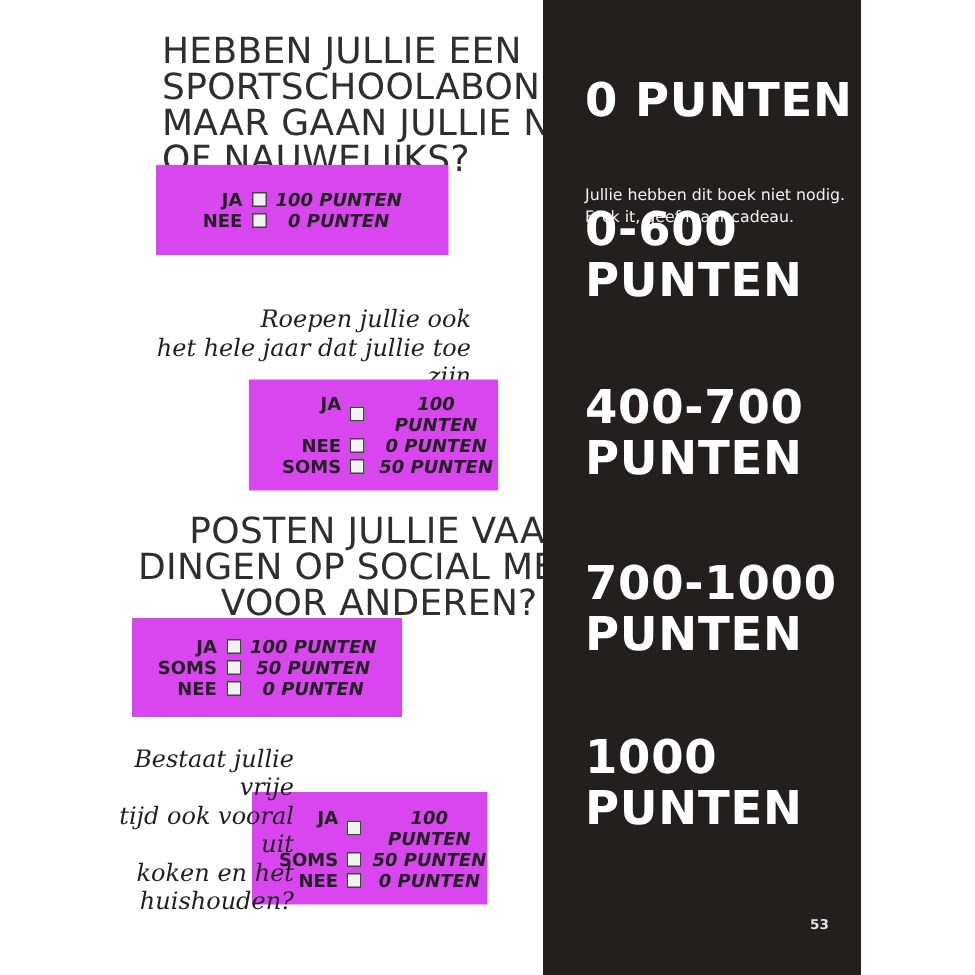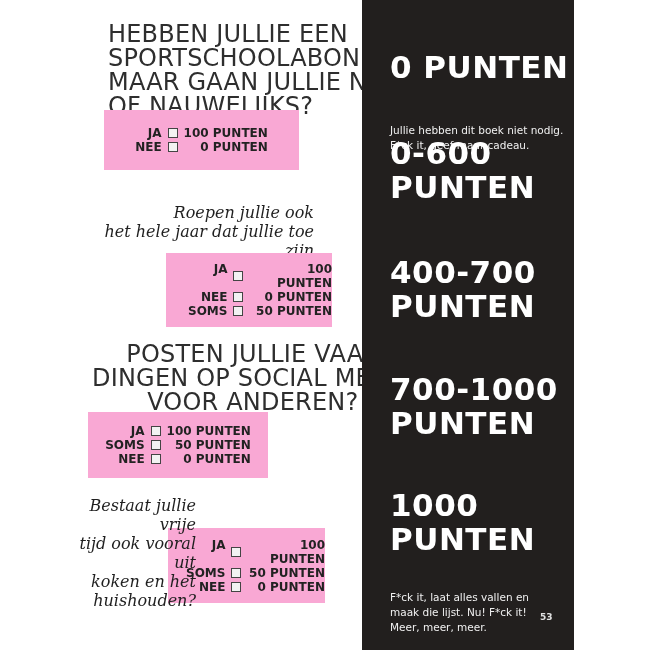--- a/index.html
+++ b/index.html
@@ -22,35 +22,35 @@
     color: #1f1f1f;
     font-family: "DejaVu Serif", serif;
     font-style: italic;
     font-size: 16px;
     line-height: 19px;
     white-space: pre-line;
     text-align: right;
   }
   .box {
     position: absolute;
-    background: #f9a8d4;
+    background: #d946ef;
     display: flex;
     align-items: center;
     justify-content: center;
   }
   .opts { display: grid; grid-template-columns: auto 14px auto; column-gap: 4px; row-gap: 0; }
   .opt-label, .opt-value {
     font-family: "DejaVu Sans", sans-serif;
     font-weight: bold;
     font-size: 12px;
     line-height: 14px;
     color: #222;
   }
   .opt-label { text-align: right; }
-  .opt-value { text-align: right; }
+  .opt-value { text-align: center; font-style: italic; }
   .check {
     width: 10px; height: 10px; border: 1px solid #444; background: #f2f2f2;
     align-self: center; justify-self: center; box-sizing: border-box;
   }
   .panel {
     position: absolute; left: 362px; top: 0; width: 212px; height: 650px;
     background: #221f1e;
   }
   .score {
     position: absolute; left: 28px; color: #ffffff;
@@ -149,18 +149,15 @@
 PUNTEN</div>
 
   <div class="score" style="top:255px;">400-700
 PUNTEN</div>
 
   <div class="score" style="top:372px;">700-1000
 PUNTEN</div>
 
   <div class="score" style="top:488px;">1000
 PUNTEN</div>
-  <div class="desc" style="top:562px;">F*ck it, laat alles vallen en
-maak die lijst. Nu! F*ck it!
-Meer, meer, meer.</div>
 
   <div class="page-num">53</div>
 </div>
 
 </body></html>

